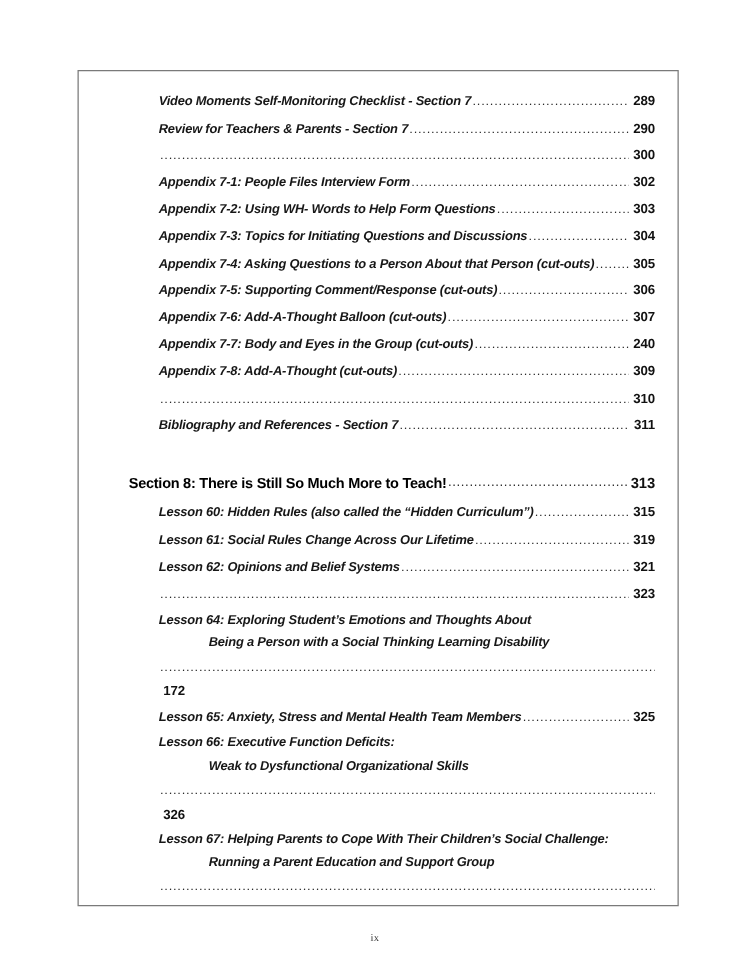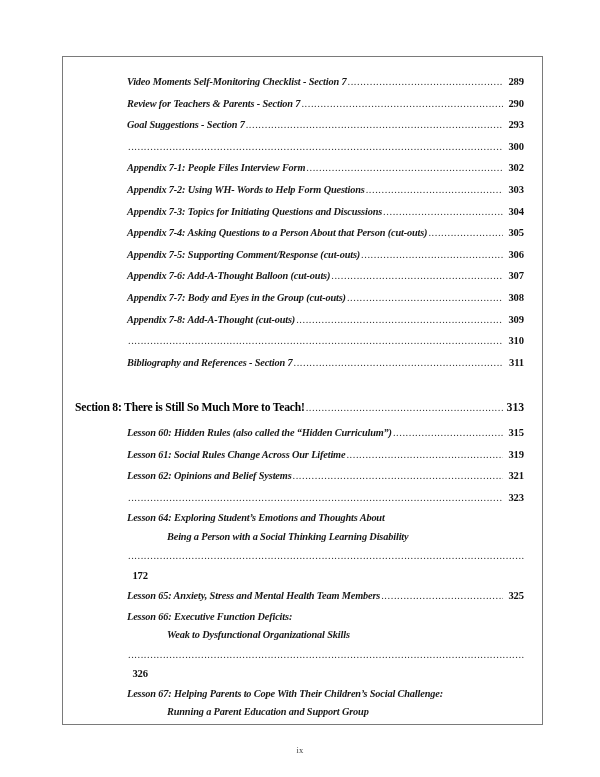--- a/index.html
+++ b/index.html
@@ -27,21 +27,20 @@
     overflow: hidden;
   }
 
   #toc-body {
     position: absolute;
     left: 0;
     top: 0;
     right: 0;
     padding: 14px 18px 0 12px;
     box-sizing: border-box;
-    font-family: Liberation Serif, serif;
   }
 
   
   .toc-entry {
     display: flex;
     align-items: flex-end;
     width: 100%;
     box-sizing: border-box;
     margin: 0;
   }
@@ -88,20 +87,21 @@
   .level-item { padding-left: 52px; }
 
   
   .level-section { padding-left: 0px; }
   .level-section .toc-text {
     font-style: normal;
     font-weight: 700;
     font-size: 11.6px;
     letter-spacing: -0.2px;
     color: #000000;
+    margin-left: 28px;
   }
   .level-section .toc-page {
     font-size: 11.8px;
   }
   .level-section .toc-leader {
     letter-spacing: 0.5px;
     font-size: 10.6px;
   }
 
   
@@ -148,25 +148,20 @@
         <span class="toc-text">Video Moments Self-Monitoring Checklist - Section 7</span>
         <span class="toc-leader"></span>
         <span class="toc-page">289</span>
       </div>
       <div class="toc-entry level-item">
         <span class="toc-text">Review for Teachers &amp; Parents - Section 7</span>
         <span class="toc-leader"></span>
         <span class="toc-page">290</span>
       </div>
       <div class="toc-entry level-item">
-        <span class="toc-text">Goal Suggestions - Section 7</span>
-        <span class="toc-leader"></span>
-        <span class="toc-page">293</span>
-      </div>
-      <div class="toc-entry level-item">
         <span class="toc-leader"></span>
         <span class="toc-page">300</span>
       </div>
       <div class="toc-entry level-item">
         <span class="toc-text">Appendix 7-1: People Files Interview Form</span>
         <span class="toc-leader"></span>
         <span class="toc-page">302</span>
       </div>
       <div class="toc-entry level-item">
         <span class="toc-text">Appendix 7-2: Using WH- Words to Help Form Questions</span>
@@ -189,21 +184,21 @@
         <span class="toc-page">306</span>
       </div>
       <div class="toc-entry level-item">
         <span class="toc-text">Appendix 7-6: Add-A-Thought Balloon (cut-outs)</span>
         <span class="toc-leader"></span>
         <span class="toc-page">307</span>
       </div>
       <div class="toc-entry level-item">
         <span class="toc-text">Appendix 7-7: Body and Eyes in the Group (cut-outs)</span>
         <span class="toc-leader"></span>
-        <span class="toc-page">308</span>
+        <span class="toc-page">240</span>
       </div>
       <div class="toc-entry level-item">
         <span class="toc-text">Appendix 7-8: Add-A-Thought (cut-outs)</span>
         <span class="toc-leader"></span>
         <span class="toc-page">309</span>
       </div>
       <div class="toc-entry level-item">
         <span class="toc-leader"></span>
         <span class="toc-page">310</span>
       </div>

